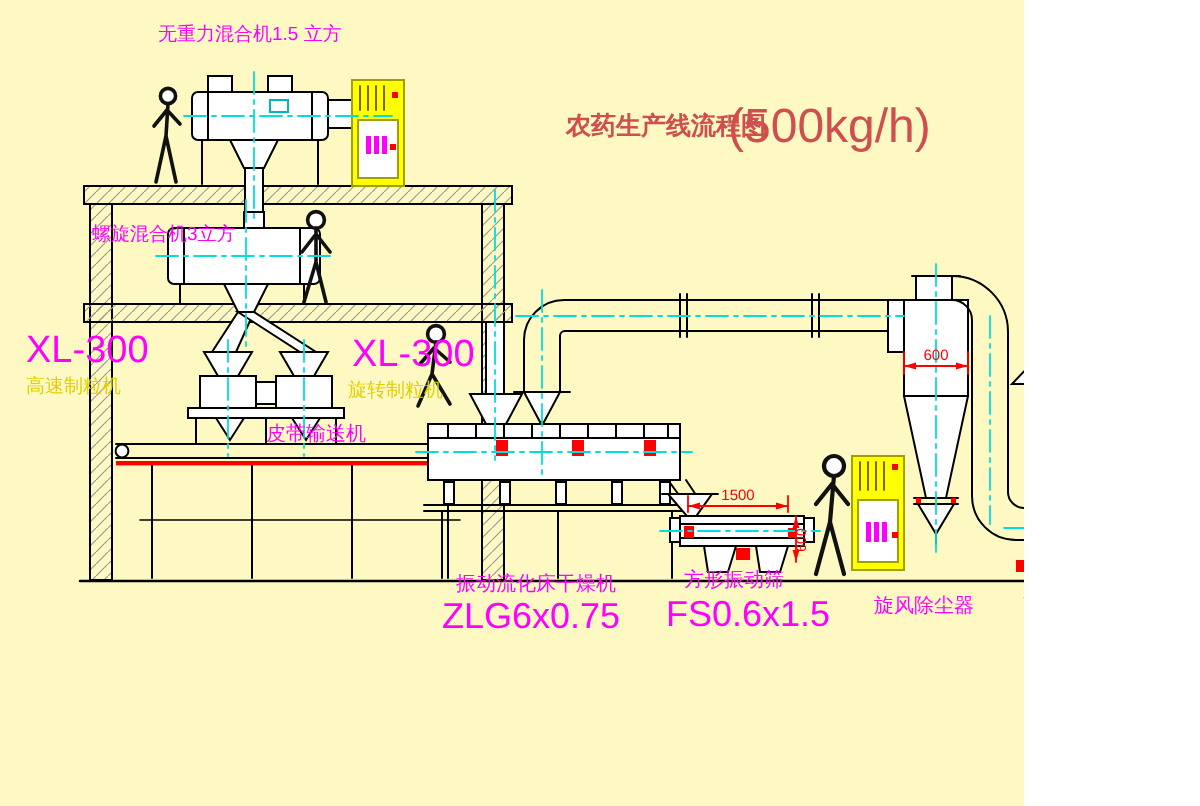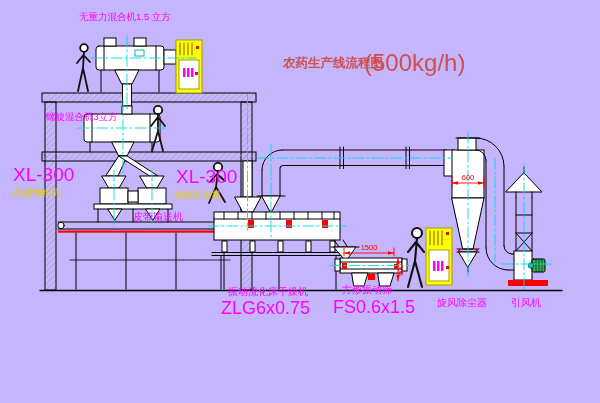--- a/index.html
+++ b/index.html
@@ -1,16 +1,16 @@
 <!DOCTYPE html>
 <html><head>
 <meta charset="utf-8">
 <style>
   html,body{margin:0;padding:0;background:#ffffff;}
-  .canvas-wrap{width:600px;height:403px;background:#c4b5fd;position:relative;overflow:hidden;}
+  .canvas-wrap{width:512px;height:403px;background:#fef9c3;position:relative;overflow:hidden;}
   svg{display:block;}
   text{font-family:"Liberation Sans","DejaVu Sans",sans-serif;}
 </style>
 </head>
 <body>
 
 <div class="canvas-wrap">
 <svg width="600" height="403" viewBox="0 0 600 403">
   <defs>
     <pattern id="hatch" width="6" height="6" patternUnits="userSpaceOnUse">

